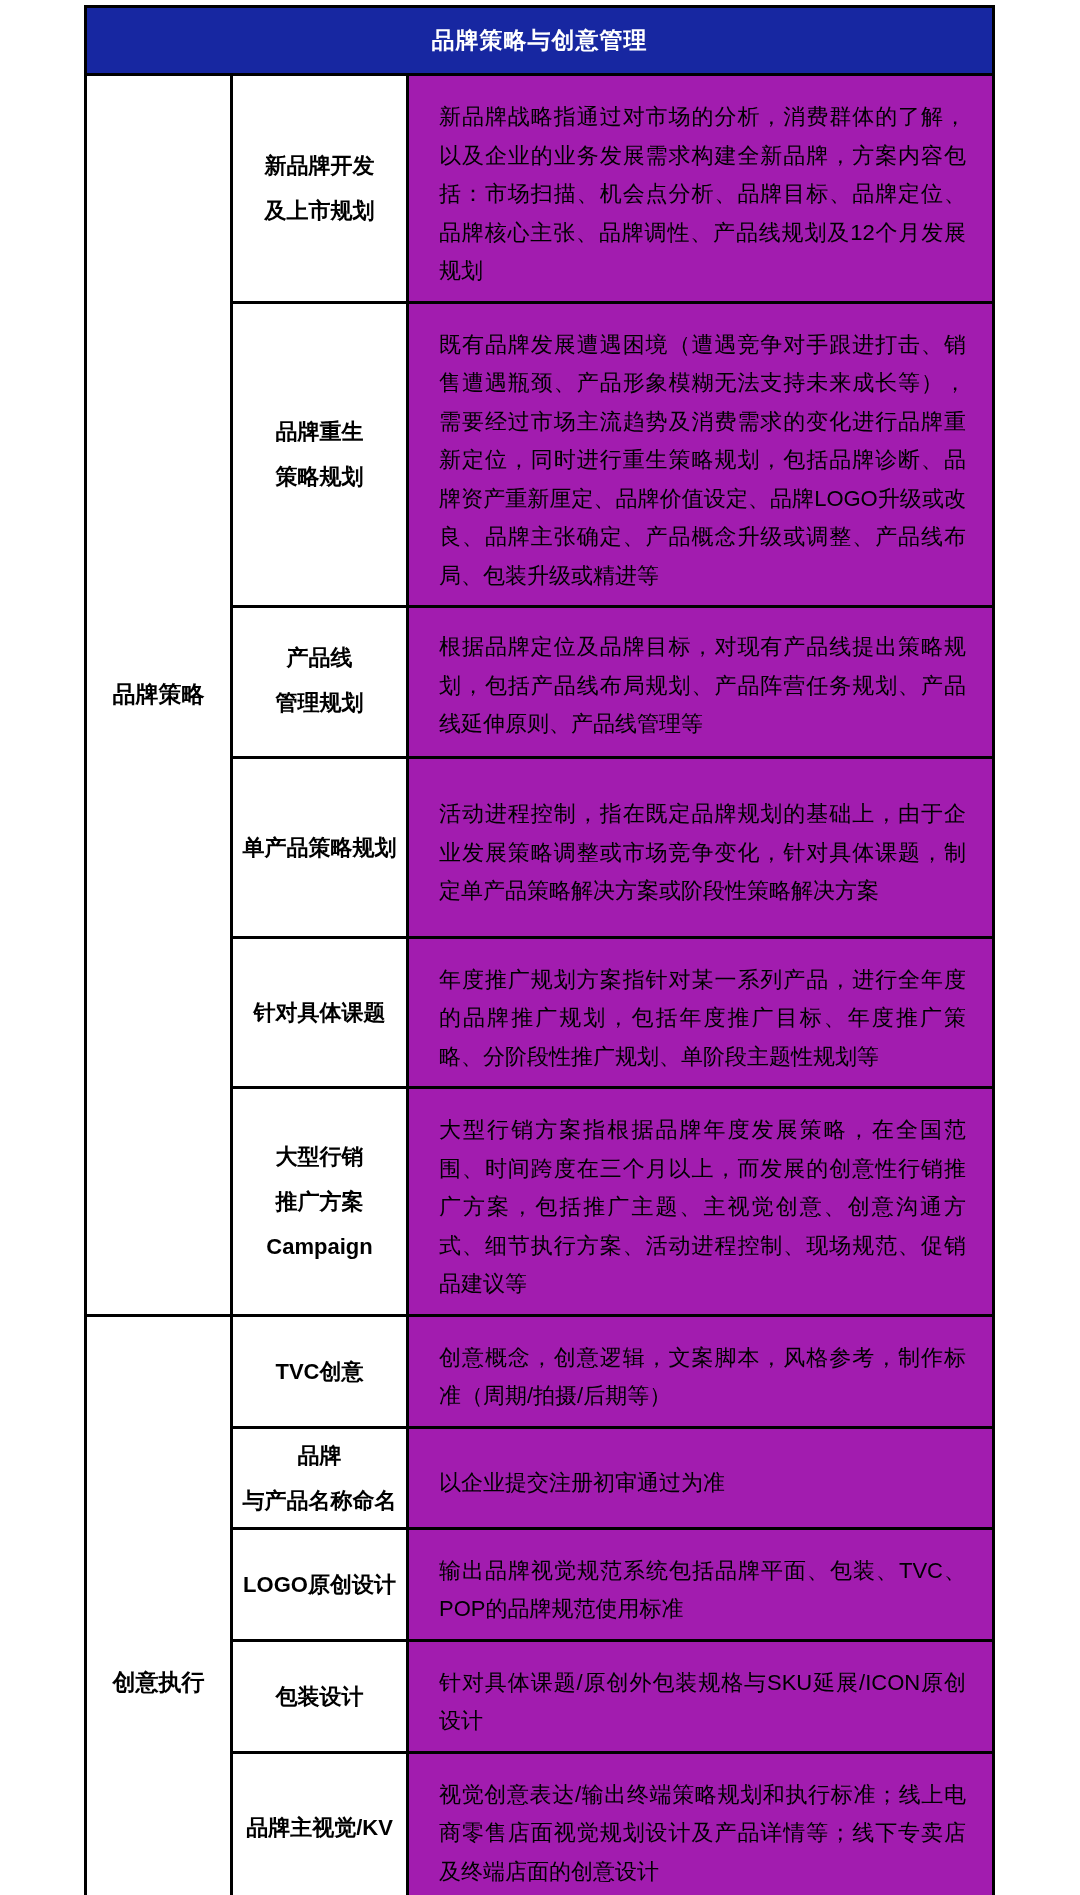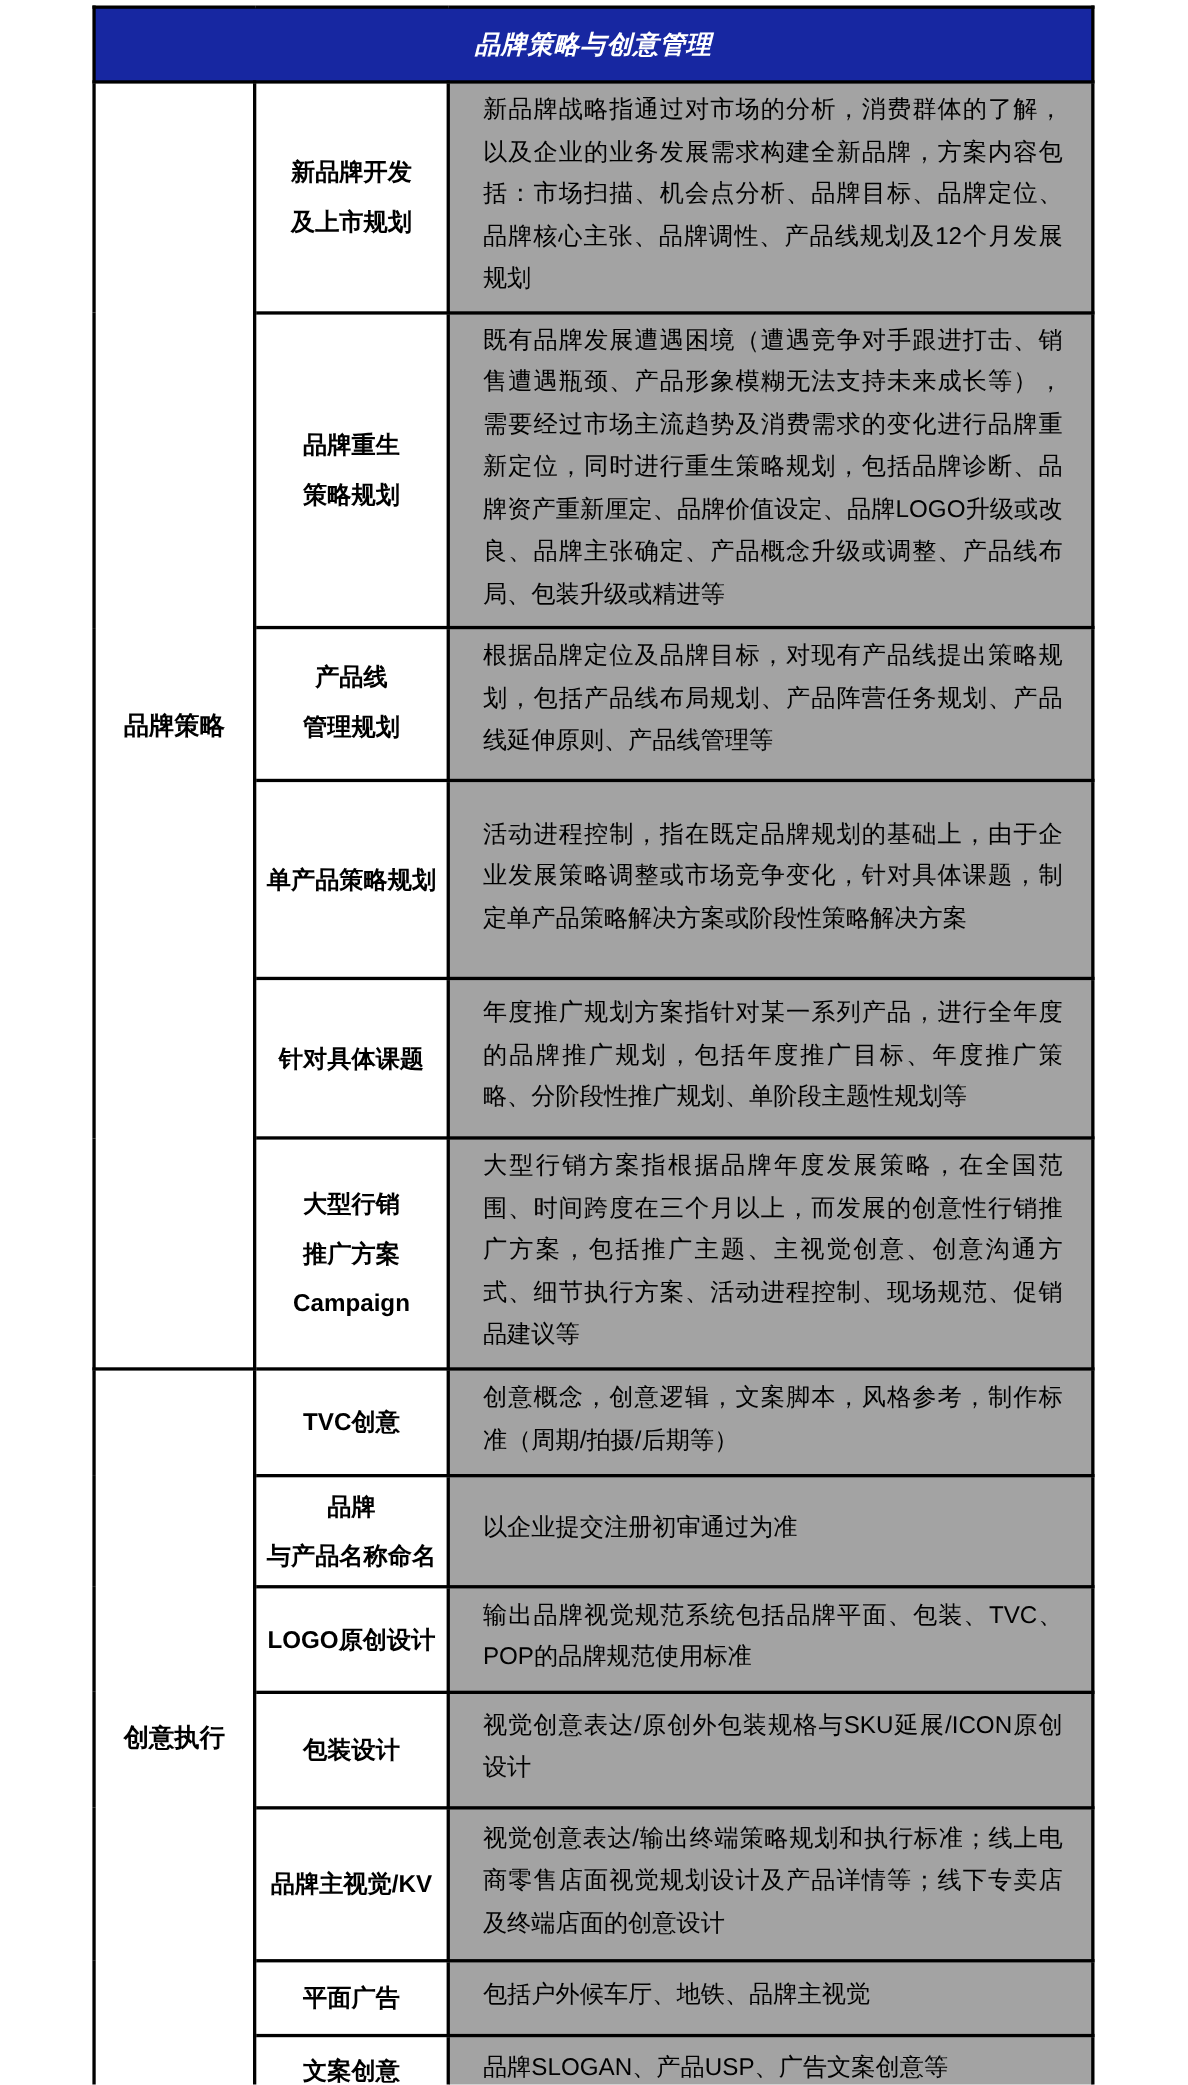--- a/index.html
+++ b/index.html
@@ -29,21 +29,20 @@
   .col-category { width: 176px; }
   .header-cell {
     background: #1727A1;
     color: #ffffff;
     font-size: 23px;
     font-weight: bold;
     text-align: center;
     vertical-align: middle;
     height: 68px;
     letter-spacing: 1px;
-    font-style: italic;
   }
   .group-cell {
     font-weight: bold;
     font-size: 23px;
     text-align: center;
     vertical-align: middle;
     background: #ffffff;
   }
   .cat-cell {
     font-weight: bold;
@@ -54,22 +53,22 @@
     white-space: pre-line;
     padding: 4px 6px;
     background: #ffffff;
     margin-top: 28px;
   }
   .desc-cell {
     font-size: 22px;
     line-height: 38.5px;
     text-align: justify;
     vertical-align: middle;
-    padding: 4px 26px 10px 30px;
-    background: #a3a3a3;
+    padding: 22px 26px 10px 30px;
+    background: #a21caf;
   }
   .r1  { height: 202px; }
   .r2  { height: 286px; }
   .r3  { height: 139px; font-family: Liberation Mono, monospace; }
   .r4  { height: 180px; }
   .r5  { height: 145px; }
   .r6  { height: 201px; }
   .r7  { height: 97px;  }
   .r8  { height: 97px;  }
   .r9  { height: 96px;  }
@@ -133,21 +132,21 @@
         <td class="cat-cell">品牌
 与产品名称命名</td>
         <td class="desc-cell">以企业提交注册初审通过为准</td>
       </tr>
       <tr class="r9">
         <td class="cat-cell">LOGO原创设计</td>
         <td class="desc-cell">输出品牌视觉规范系统包括品牌平面、包装、TVC、POP的品牌规范使用标准</td>
       </tr>
       <tr class="r10">
         <td class="cat-cell">包装设计</td>
-        <td class="desc-cell">视觉创意表达/原创外包装规格与SKU延展/ICON原创设计</td>
+        <td class="desc-cell">针对具体课题/原创外包装规格与SKU延展/ICON原创设计</td>
       </tr>
       <tr class="r11">
         <td class="cat-cell">品牌主视觉/KV</td>
         <td class="desc-cell">视觉创意表达/输出终端策略规划和执行标准；线上电商零售店面视觉规划设计及产品详情等；线下专卖店及终端店面的创意设计</td>
       </tr>
       <tr class="r12">
         <td class="cat-cell">平面广告</td>
         <td class="desc-cell">包括户外候车厅、地铁、品牌主视觉</td>
       </tr>
       <tr class="r13">

